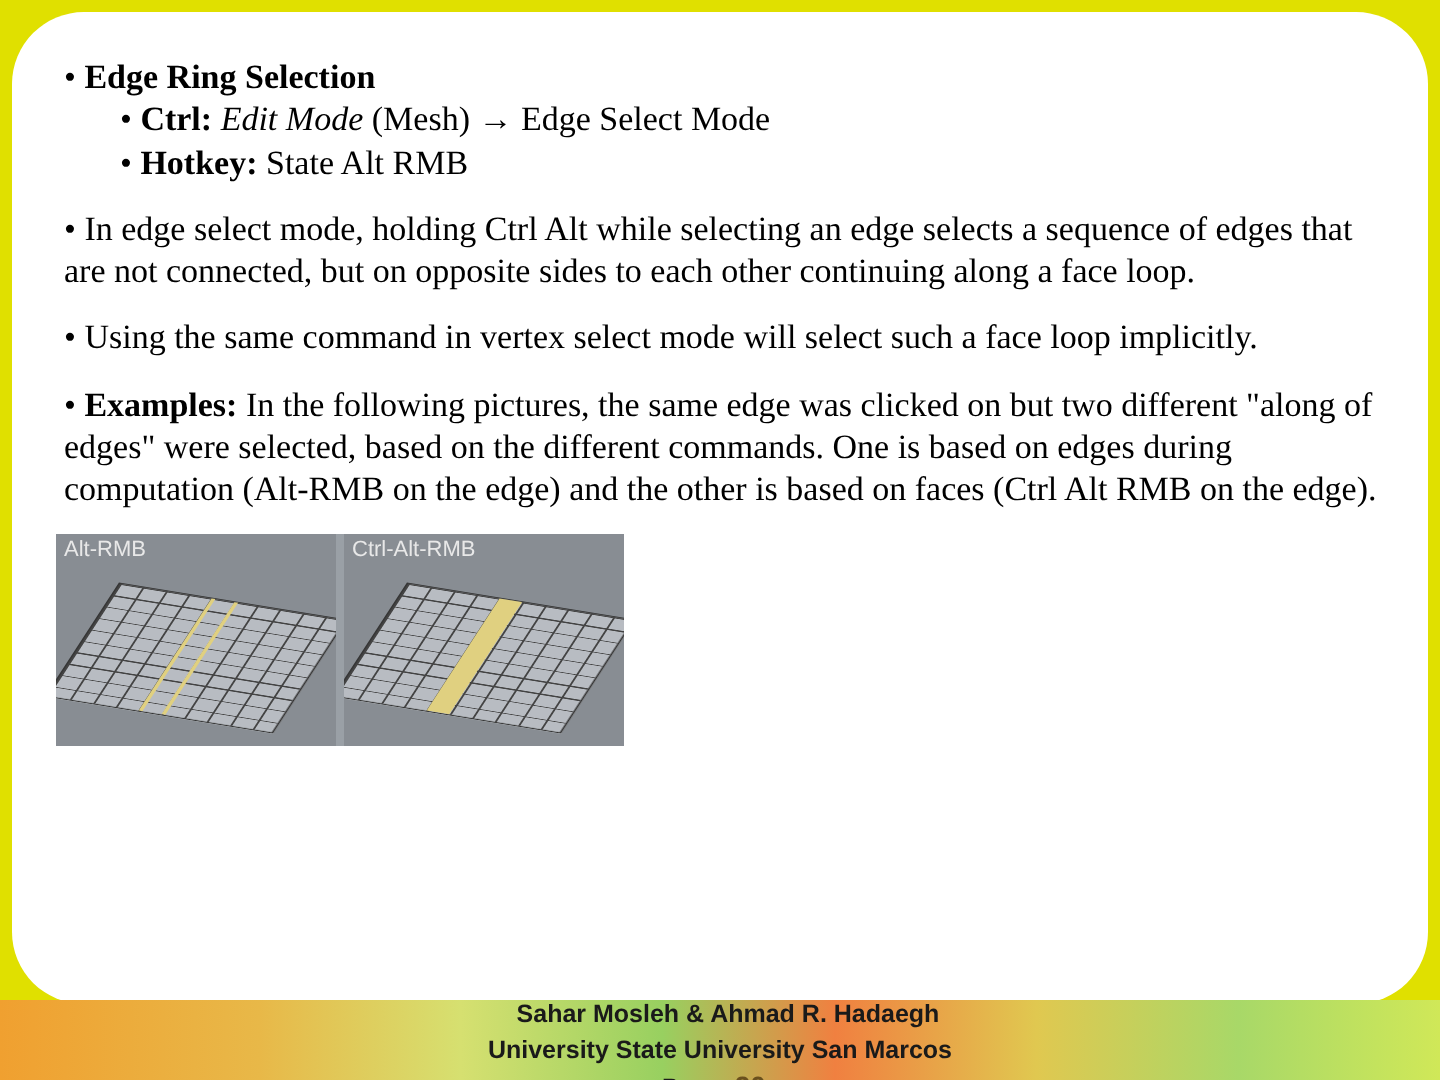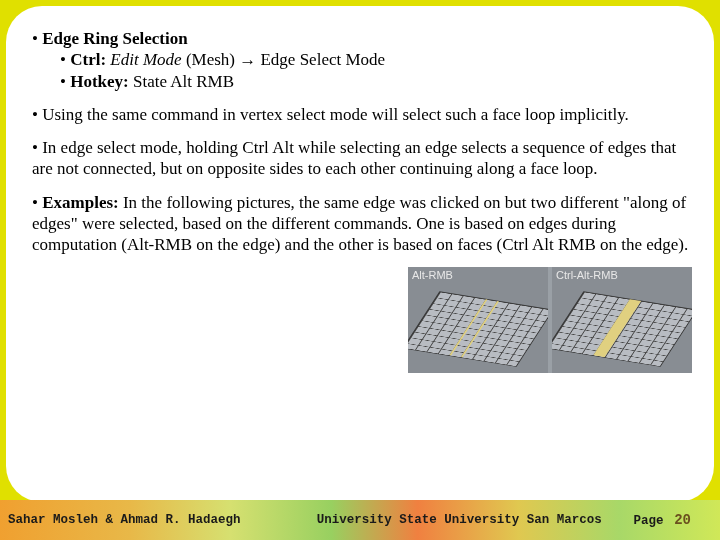--- a/index.html
+++ b/index.html
@@ -22,21 +22,21 @@
   .lvl1 { margin: 0 0 8px 4px; }
   .lvl1 > li { list-style: none; margin-bottom: 12px; }
   .bullet1::before { content: "• "; }
   .lvl2 { margin-left: 28px; }
   .lvl2 > div::before { content: "• "; }
   b.heavy { font-weight: bold; }
   .subcontent { display: inline; margin-top: 20px; }
   .figure-wrap {
     margin-top: 8px;
     display: flex;
-    justify-content: flex-end;
+    justify-content: flex-start;
   }
   .figure {
     width: 284px; height: 106px;
     background: #9aa0a6;
     display: flex;
     gap: 4px;
     padding: 0;
   }
   .panel {
     flex: 1;
@@ -59,22 +59,23 @@
       #b8bcc2;
     border: 1px solid #333;
   }
   .hl { position: absolute; background: #e0d080; }
   .footer {
     position: absolute; left: 0; right: 0; bottom: 0; height: 40px;
     background: linear-gradient(90deg,
       #f0a030 0%, #e8b848 18%, #d6e070 32%, #98d060 46%,
       #f08040 58%, #e0c850 72%, #a8d868 86%, #d0e858 100%);
     display: flex; align-items: center;
-    font-family: Liberation Mono, monospace; font-size: 12.5px; font-weight: bold;
+    font-family: Liberation Sans, sans-serif; font-size: 12.5px; font-weight: bold;
     color: #1a1a1a;
+    flex-direction: column;
   }
   .footer .f-left { flex: 0 0 44%; padding-left: 8px; }
   .footer .f-mid  { flex: 0 0 44%; text-align: left; }
   .footer .f-right{ flex: 0 0 12%; text-align: left; padding-right: 6px;
                     font-weight: bold; white-space: nowrap; }
   .footer .f-right .pg { color: #1a1a1a; }
   .footer .f-right .num { color: #6a501e; margin-left: 3px; font-size: 14px; }
 </style>
 </head>
 <body>
@@ -92,25 +93,25 @@
             <span class="subcontent">(Mesh) → Edge Select Mode</span>
           </div>
           <div>
             <b class="heavy">Hotkey:</b>
             <span class="subcontent">State  Alt  RMB</span>
           </div>
         </div>
       </li>
 
       <li class="bullet1">
-        <span>Using the same command in vertex select mode will select such a face loop implicitly.</span>
+        <span>In edge select mode, holding Ctrl Alt while selecting an edge selects a sequence of edges that are not connected, but on opposite sides to each other continuing along a face loop.</span>
       </li>
 
       <li class="bullet1">
-        <span>In edge select mode, holding Ctrl Alt while selecting an edge selects a sequence of edges that are not connected, but on opposite sides to each other continuing along a face loop.</span>
+        <span>Using the same command in vertex select mode will select such a face loop implicitly.</span>
       </li>
 
       <li class="bullet1">
         <b class="heavy">Examples:</b>
         <span class="subcontent">In the following pictures, the same edge was clicked on but two different "along of edges" were selected, based on the different commands. One is based on edges during computation (Alt-RMB on the edge) and the other is based on faces (Ctrl Alt RMB on the edge).</span>
       </li>
     </ul>
 
     <div class="figure-wrap">
       <div class="figure">

